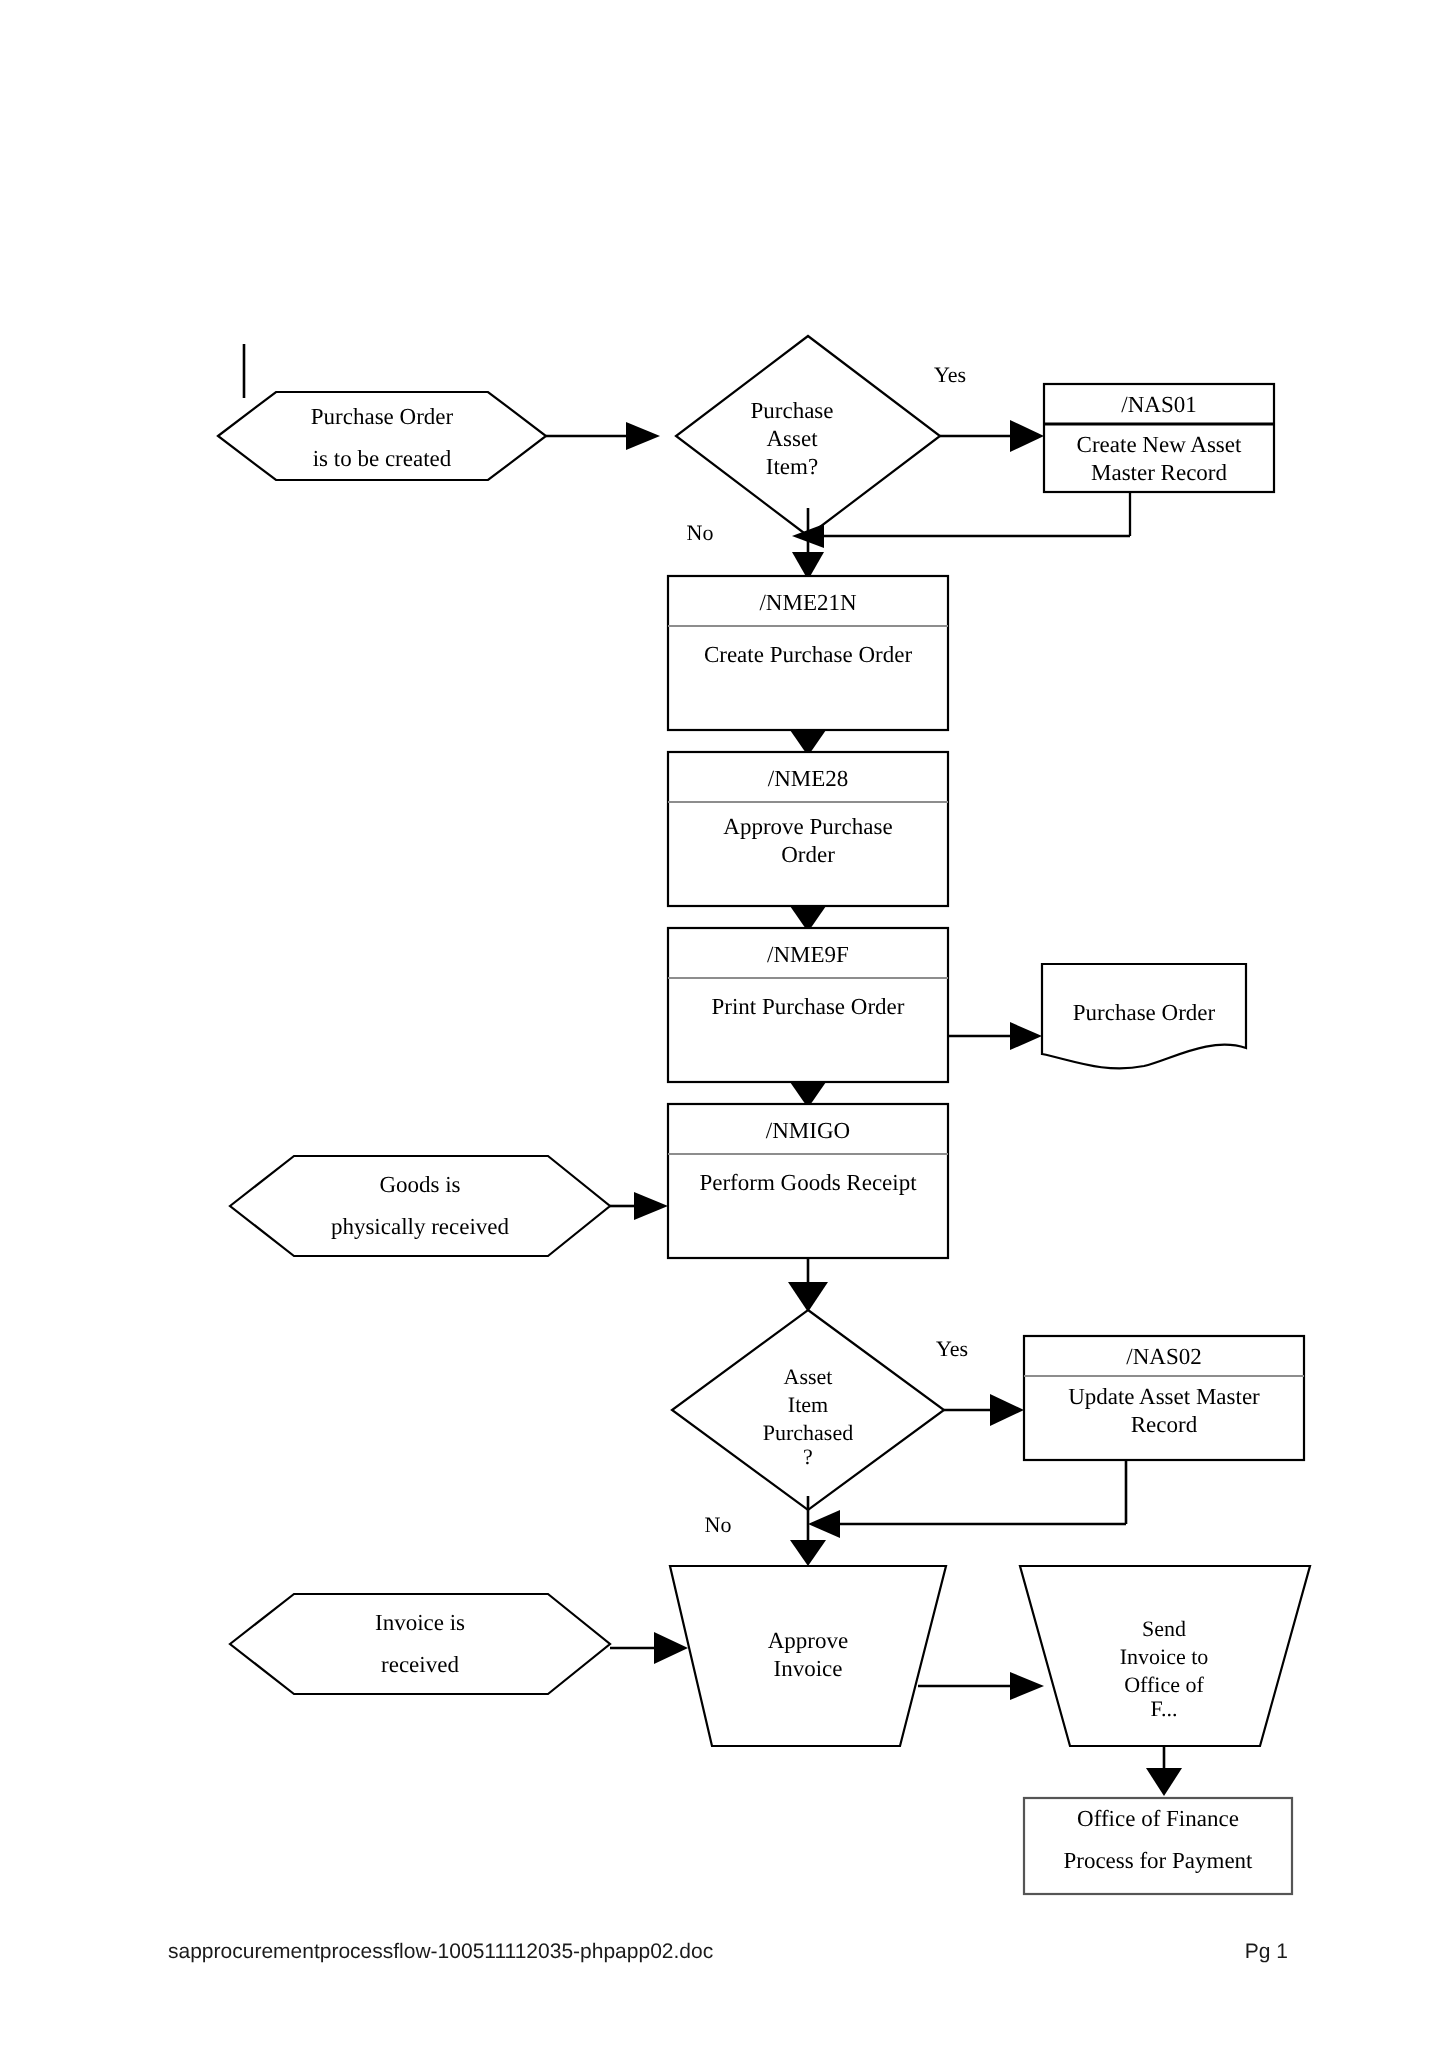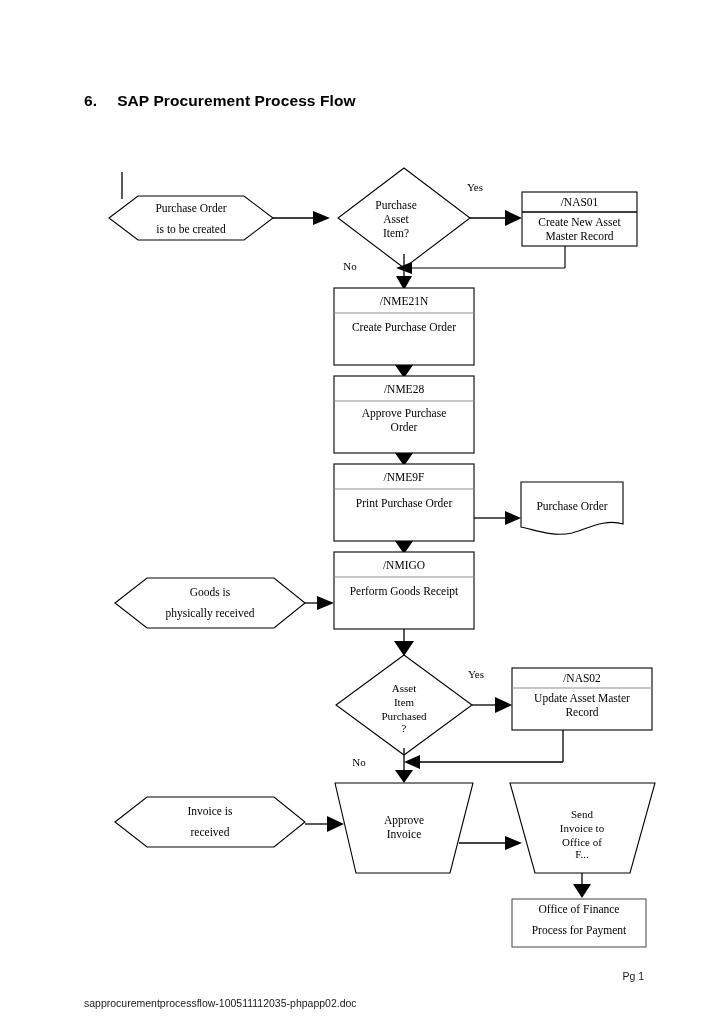--- a/index.html
+++ b/index.html
@@ -46,21 +46,21 @@
     right: 84px;
     top: 970px;
     height: 20px;
     font-family: "Liberation Sans", sans-serif;
     font-size: 10.5px;
     color: #1a1a1a;
     display: flex;
     justify-content: space-between;
     align-items: flex-start;
   }
-  .footer-left { white-space: nowrap; margin-top: 27px; }
+  .footer-left { white-space: nowrap; }
   .footer-right { white-space: nowrap; text-align: center; }
 
   svg text {
     font-family: "Liberation Serif", serif;
     fill: #000000;
   }
   .node-text { font-size: 11.5px; }
   .node-text-sm { font-size: 11px; }
   .hdr-text { font-size: 11.5px; }
   .edge-label { font-size: 11px; }
@@ -71,21 +71,20 @@
   .conn { stroke: #000000; stroke-width: 1.3; fill: none; }
   .conn-thin { stroke: #000000; stroke-width: 1.15; fill: none; }
   .arrow-head { fill: #000000; }
   .stub { stroke: #000000; stroke-width: 1.3; }
 </style>
 </head>
 <body>
 
 <div class="page">
 
-  <div class="doc-title">6.  SAP Procurement Process Flow</div>
 
   <svg class="flow-canvas" viewBox="0 0 728 1030" width="728" height="1030">
 
     <line class="stub" x1="122" y1="172" x2="122" y2="199"></line>
 
     <g>
       <polygon class="shape" points="109,218 138,196 244,196 273,218 244,240 138,240"></polygon>
       <text class="node-text" x="191" y="212" text-anchor="middle">Purchase Order</text>
       <text class="node-text" x="191" y="233" text-anchor="middle">is to be created</text>
     </g>

